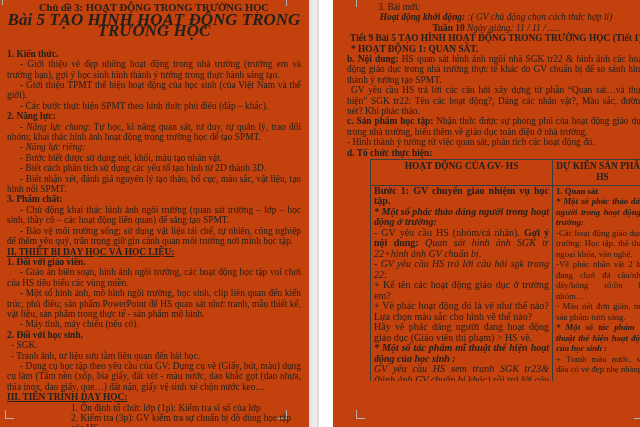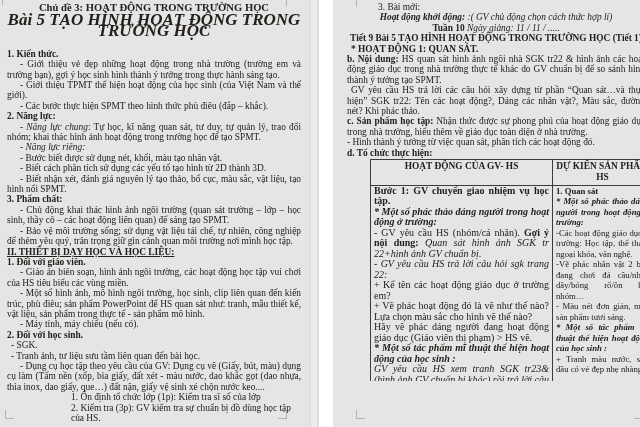--- a/index.html
+++ b/index.html
@@ -1,18 +1,18 @@
 <!DOCTYPE html>
 <html><head>
 <meta charset="utf-8">
 <style>
   html,body{margin:0;padding:0;background:#ffffff;}
   .viewport{position:relative;width:640px;height:427px;overflow:hidden;background:#ffffff;
             font-family:"Liberation Serif","DejaVu Serif",serif;color:#24201c;}
-  .page{position:absolute;top:0;bottom:0;background:#e5e5e5;overflow:hidden;}
+  .page{position:absolute;top:0;bottom:0;background:#c2410c;overflow:hidden;}
   .page1{left:0;width:309px;}
   .page2{left:333px;width:321px;}
   .gap{position:absolute;left:309px;top:0;bottom:0;width:10px;
        background:linear-gradient(90deg,#d9d9d9 0,#ececec 30%,#ececec 70%,#d9d9d9 100%);}
   .content1{position:absolute;left:7px;top:2px;width:294px;}
   .content2{position:absolute;left:14px;top:2px;width:298px;}
 
   .para{font-size:9.4px;line-height:10.4px;text-align:justify;margin:0;}
   .para span.b{font-weight:bold;}
   .para span.i{font-style:italic;}
@@ -71,20 +71,21 @@
           <div class="para s-ind"><span>- Bảo vệ môi trường sống; sử dụng vật liệu tái chế, tự nhiên, công nghiệp để thêm yêu quý, trân trọng giữ gìn cảnh quan môi trường nơi mình học tập.</span></div>
           <div class="para s-flush"><span class="b u">II. THIẾT BỊ DẠY HỌC VÀ HỌC LIỆU:</span></div>
           <div class="para s-flush"><span class="b">1. Đối với giáo viên.</span></div>
           <div class="para s-ind"><span>- Giáo án biên soạn, hình ảnh ngôi trường, các hoạt động học tập vui chơi của HS tiêu biểu các vùng miền.</span></div>
           <div class="para s-ind"><span>- Một số hình ảnh, mô hình ngôi trường, học sinh, clip liên quan đến kiến trúc, phù điêu; sản phẩm PowerPoint để HS quan sát như: tranh, mẫu thiết kế, vật liệu, sản phẩm trong thực tế - sản phẩm mô hình.</span></div>
           <div class="para s-ind"><span>- Máy tính, máy chiếu (nếu có).</span></div>
           <div class="para s-flush"><span class="b">2. Đối với học sinh.</span></div>
           <div class="para s-indsm"><span>- SGK.</span></div>
           <div class="para s-indsm"><span>- Tranh ảnh, tư liệu sưu tầm liên quan đến bài học.</span></div>
           <div class="para s-ind"><span>- Dụng cụ học tập theo yêu cầu của GV: Dụng cụ vẽ (Giấy, bút, màu) dụng cụ làm (Tấm nền (xốp, bìa giấy, đất xét - màu nước, dao khắc gọt (dao nhựa, thìa inox, dao giấy, que…) đất nặn, giấy vệ sinh xé chộn nước keo....</span></div>
+          <div class="para s-flush"><span class="b u">III. TIẾN TRÌNH DẠY HỌC:</span></div>
           <div class="para s-list"><span>1. Ổn định tổ chức lớp (1p): Kiểm tra sĩ số của lớp</span></div>
           <div class="para s-list"><span>2. Kiểm tra (3p): GV kiểm tra sự chuẩn bị đồ dùng học tập của HS.</span></div>
         </div>
     </div>
   </div>
 
   <div class="gap"></div>
 
   <div class="page page2">
     <span class="mark tl" style="left:23px;top:-2px;"></span>

